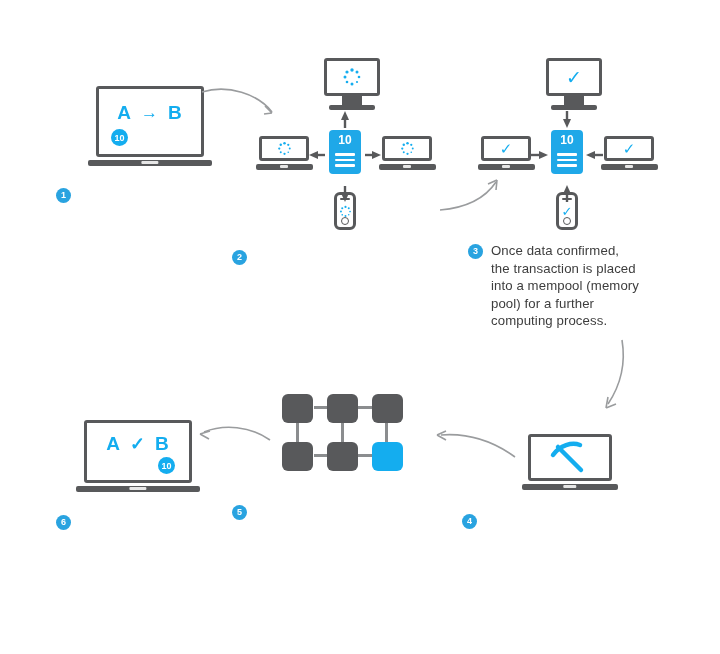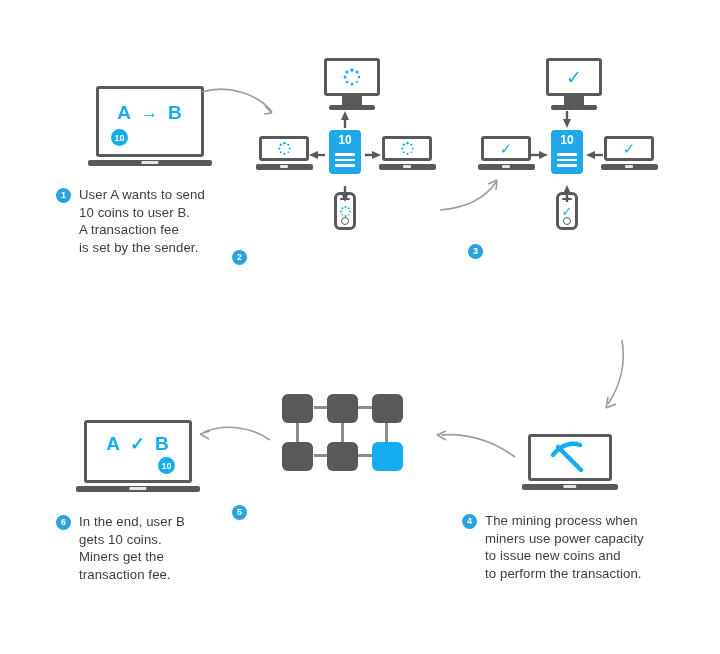--- a/index.html
+++ b/index.html
@@ -322,47 +322,40 @@
         </div>
         <div class="coin" style="position:absolute;right:14px;top:34px;">10</div>
       </div>
     </div>
     <div class="notch"></div>
     <div class="base"></div>
   </div>
 
   <div class="step" style="left:56px;top:186px;">
     <div class="badge">1</div>
-    <div class="steptext">User A wants to send
-10 coins to user B.
-A transaction fee
-is set by the sender.</div>
   </div>
 
   <div class="step" style="left:232px;top:248px;">
     <div class="badge">2</div>
   </div>
 
   <div class="step" style="left:468px;top:242px;">
     <div class="badge">3</div>
+    <div class="steptext">Once data confirmed,
+the transaction is placed
+into a mempool (memory
+pool) for a further
+computing process.</div>
   </div>
 
   <div class="step" style="left:462px;top:512px;">
     <div class="badge">4</div>
-    <div class="steptext">The mining process when
-miners use power capacity
-to issue new coins and
-to perform the transaction.</div>
   </div>
 
   <div class="step" style="left:232px;top:503px;">
     <div class="badge">5</div>
   </div>
 
   <div class="step" style="left:56px;top:513px;">
     <div class="badge">6</div>
-    <div class="steptext">In the end, user B
-gets 10 coins.
-Miners get the
-transaction fee.</div>
   </div>
 
 </div>
 
 </body></html>

